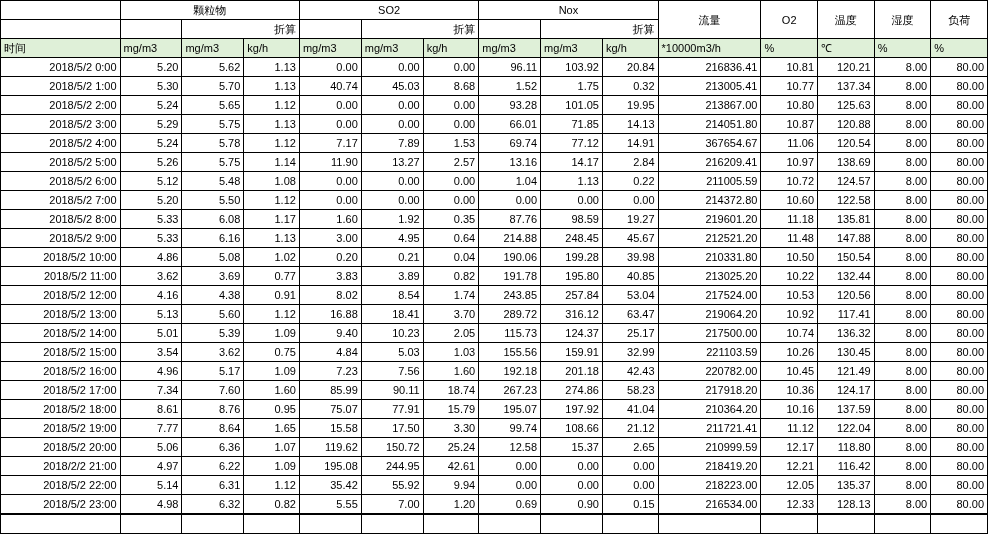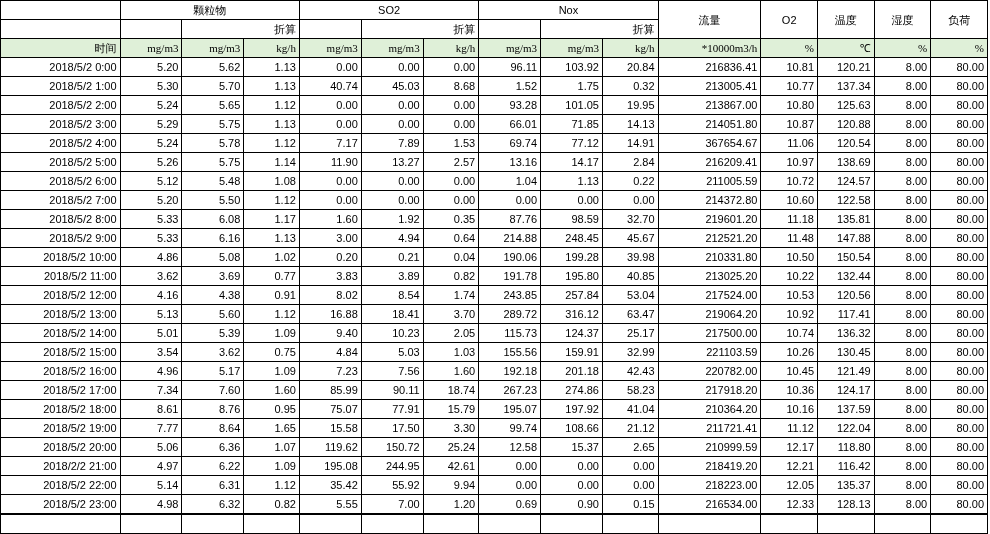--- a/index.html
+++ b/index.html
@@ -29,23 +29,22 @@
     line-height: 14px;
     height: 18px;
     white-space: nowrap;
     overflow: hidden;
   }
   .grp-head {
     text-align: center;
     vertical-align: middle;
   }
   .hdr-row2 td {
-    text-align: right;
+    text-align: left;
     background: #dff0d8;
-    font-family: Liberation Serif, serif;
   }
   .hdr-row2 td.timehdr {
     background: #dff0d8;
     font-weight: normal;
   }
   .num {
     text-align: right;
   }
   .time {
     text-align: right;
@@ -264,34 +263,34 @@
       <tr>
         <td class="time">2018/5/2 8:00</td>
         <td class="num">5.33</td>
         <td class="num">6.08</td>
         <td class="num">1.17</td>
         <td class="num">1.60</td>
         <td class="num">1.92</td>
         <td class="num">0.35</td>
         <td class="num">87.76</td>
         <td class="num">98.59</td>
-        <td class="num">32.70</td>
+        <td class="num">19.27</td>
         <td class="num">219601.20</td>
         <td class="num">11.18</td>
         <td class="num">135.81</td>
         <td class="num">8.00</td>
         <td class="num">80.00</td>
       </tr>
       <tr>
         <td class="time">2018/5/2 9:00</td>
         <td class="num">5.33</td>
         <td class="num">6.16</td>
         <td class="num">1.13</td>
         <td class="num">3.00</td>
-        <td class="num">4.94</td>
+        <td class="num">4.95</td>
         <td class="num">0.64</td>
         <td class="num">214.88</td>
         <td class="num">248.45</td>
         <td class="num">45.67</td>
         <td class="num">212521.20</td>
         <td class="num">11.48</td>
         <td class="num">147.88</td>
         <td class="num">8.00</td>
         <td class="num">80.00</td>
       </tr>

